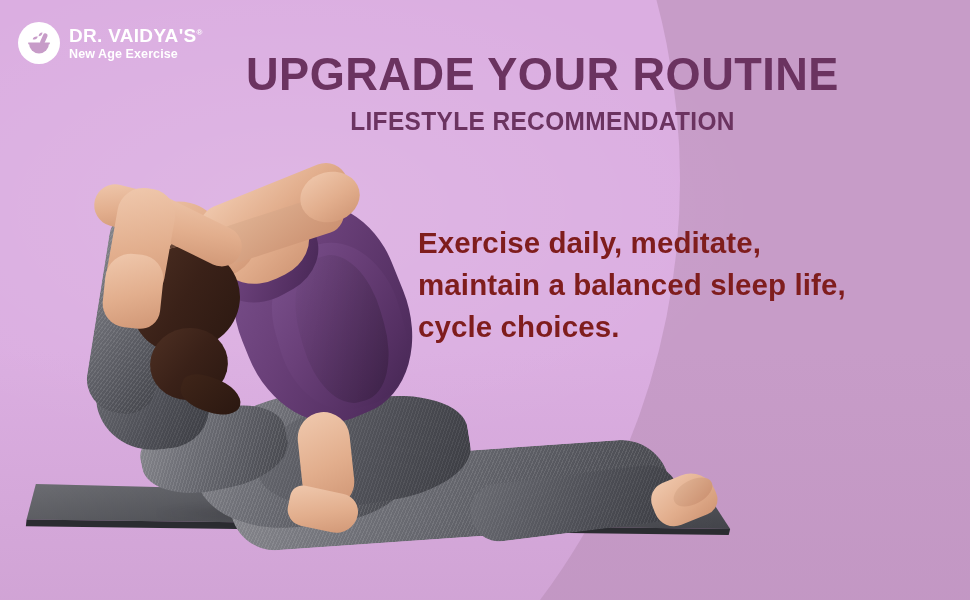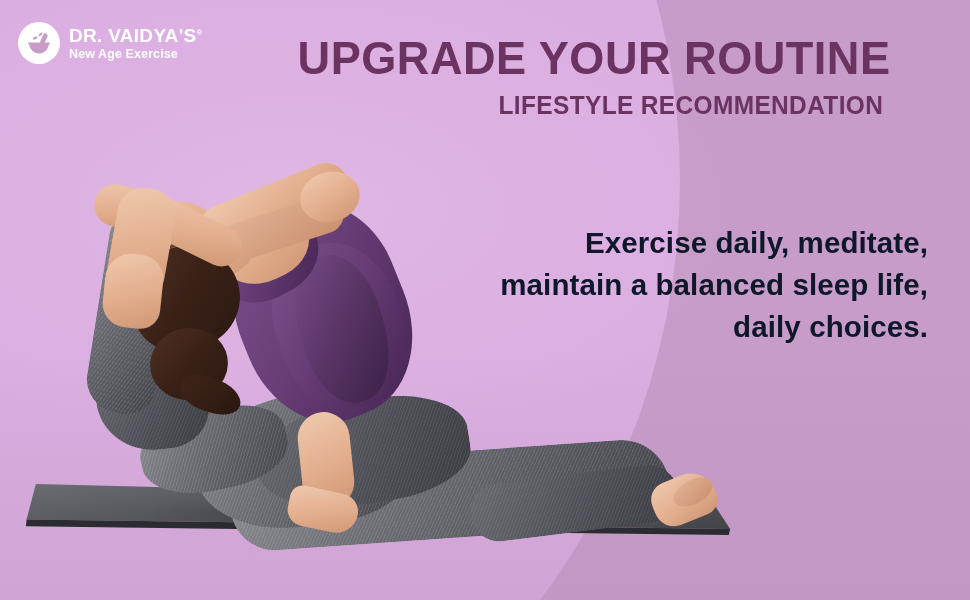--- a/index.html
+++ b/index.html
@@ -50,22 +50,22 @@
   .logo-reg{
     font-size:8px;vertical-align:super;font-weight:bold;
   }
   .logo-tag{
     color:#ffffff;font-size:12.5px;font-weight:bold;
     margin-top:3px;letter-spacing:.1px;white-space:nowrap;
   }
 
   
   .head-block{
-    position:absolute;left:180px;top:34px;width:725px;
-    text-align:right;
+    position:absolute;left:180px;top:50px;width:725px;
+    text-align:center;
   }
   .headline{
     color:#6b3360;
     font-size:47px;
     font-weight:bold;
     letter-spacing:.5px;
     line-height:1.02;
     margin:0;
     transform:scaleX(.96);
     transform-origin:center;
@@ -79,22 +79,22 @@
     margin:8px 0 0 0;
     transform:scaleX(.94);
     transform-origin:center;
     white-space:nowrap;
   }
 
   
   .body-copy{
     position:absolute;
     left:418px;top:222px;width:510px;
-    text-align:right;
-    color:#0f172a;
+    text-align:left;
+    color:#7f1d1d;
     font-size:29.5px;
     font-weight:bold;
     line-height:1.42;
     letter-spacing:.1px;
   }
   .body-copy .ln{display:block;white-space:nowrap;}
 
   
   .photo{
     position:absolute;left:0;bottom:0;width:780px;height:430px;
@@ -354,21 +354,21 @@
   </div>
 
   <div class="head-block">
     <h1 class="headline">UPGRADE YOUR ROUTINE</h1>
     <h2 class="subhead">LIFESTYLE RECOMMENDATION</h2>
   </div>
 
   <div class="body-copy">
     <span class="ln">Exercise daily, meditate,</span>
     <span class="ln">maintain a balanced sleep life,</span>
-    <span class="ln">daily choices.</span>
+    <span class="ln">cycle choices.</span>
   </div>
 
   <div class="photo">
 
     <div class="mat">
       <div class="mat-top"></div>
       <div class="mat-sheen"></div>
       <div class="mat-edge"></div>
       <div class="mat-fleck" style="left:61%;top:36%;width:4px;height:3px;"></div>
       <div class="mat-fleck" style="left:66%;top:45%;width:3px;height:3px;"></div>

